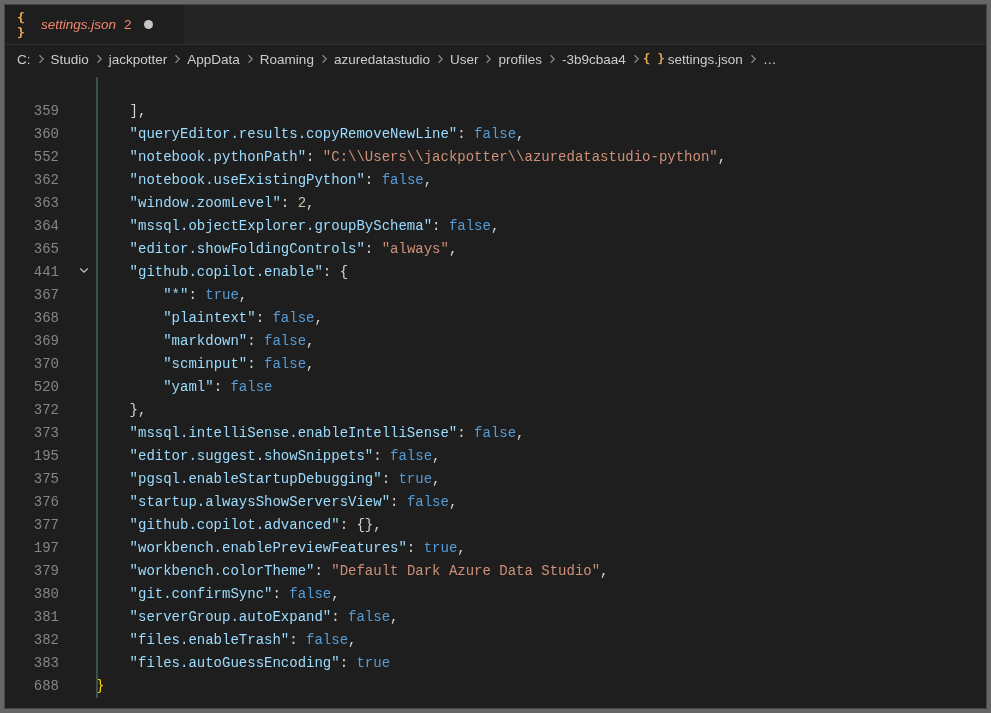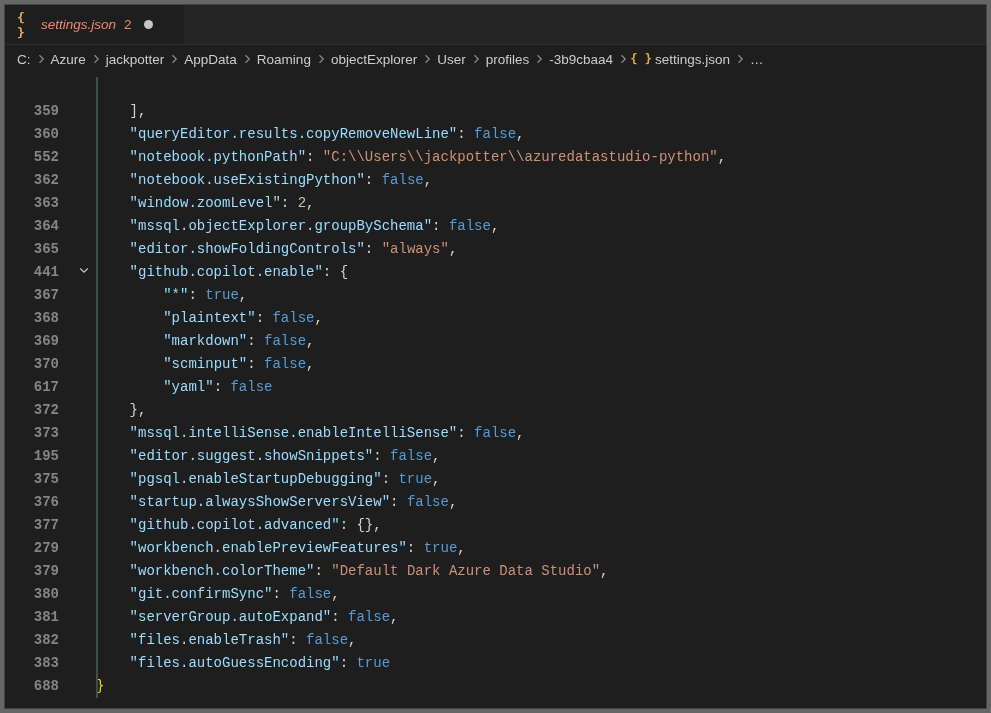--- a/index.html
+++ b/index.html
@@ -104,21 +104,21 @@
     padding-top: 4px;
   }
   .gutter {
     width: 68px;
     text-align: right;
     color: #858585;
     padding-right: 8px;
     user-select: none;
     flex-shrink: 0;
   }
-  .gutter .ln { height: 23px; padding-right: 6px; font-weight: bold;}
+  .gutter .ln { height: 23px; padding-right: 6px;}
   .fold-col {
     width: 22px;
     flex-shrink: 0;
     color: #c5c5c5;
   }
   .fold-col .fc { height: 23px; display:flex; align-items:center; justify-content:center; cursor:pointer;}
   .code {
     flex: 1;
     color: #d4d4d4;
     white-space: pre;
@@ -157,21 +157,21 @@
     </div>
   </div>
 
   <div class="breadcrumb" id="breadcrumb">
       <span class="crumb">C:</span>
       <span class="sep">
         <svg class="chev" viewBox="0 0 16 16" fill="none" stroke="currentColor" stroke-width="1.6">
           <path d="M6 3l5 5-5 5"></path>
         </svg>
       </span>
-      <span class="crumb">Azure</span>
+      <span class="crumb">Studio</span>
       <span class="sep">
         <svg class="chev" viewBox="0 0 16 16" fill="none" stroke="currentColor" stroke-width="1.6">
           <path d="M6 3l5 5-5 5"></path>
         </svg>
       </span>
       <span class="crumb">jackpotter</span>
       <span class="sep">
         <svg class="chev" viewBox="0 0 16 16" fill="none" stroke="currentColor" stroke-width="1.6">
           <path d="M6 3l5 5-5 5"></path>
         </svg>
@@ -181,21 +181,21 @@
         <svg class="chev" viewBox="0 0 16 16" fill="none" stroke="currentColor" stroke-width="1.6">
           <path d="M6 3l5 5-5 5"></path>
         </svg>
       </span>
       <span class="crumb">Roaming</span>
       <span class="sep">
         <svg class="chev" viewBox="0 0 16 16" fill="none" stroke="currentColor" stroke-width="1.6">
           <path d="M6 3l5 5-5 5"></path>
         </svg>
       </span>
-      <span class="crumb">objectExplorer</span>
+      <span class="crumb">azuredatastudio</span>
       <span class="sep">
         <svg class="chev" viewBox="0 0 16 16" fill="none" stroke="currentColor" stroke-width="1.6">
           <path d="M6 3l5 5-5 5"></path>
         </svg>
       </span>
       <span class="crumb">User</span>
       <span class="sep">
         <svg class="chev" viewBox="0 0 16 16" fill="none" stroke="currentColor" stroke-width="1.6">
           <path d="M6 3l5 5-5 5"></path>
         </svg>
@@ -230,28 +230,28 @@
         <div class="ln">552</div>
         <div class="ln">362</div>
         <div class="ln">363</div>
         <div class="ln">364</div>
         <div class="ln">365</div>
         <div class="ln">441</div>
         <div class="ln">367</div>
         <div class="ln">368</div>
         <div class="ln">369</div>
         <div class="ln">370</div>
-        <div class="ln">617</div>
+        <div class="ln">520</div>
         <div class="ln">372</div>
         <div class="ln">373</div>
         <div class="ln">195</div>
         <div class="ln">375</div>
         <div class="ln">376</div>
         <div class="ln">377</div>
-        <div class="ln">279</div>
+        <div class="ln">197</div>
         <div class="ln">379</div>
         <div class="ln">380</div>
         <div class="ln">381</div>
         <div class="ln">382</div>
         <div class="ln">383</div>
         <div class="ln">688</div>
       </div>
     <div class="fold-col" id="foldcol">
         <div class="fc"></div>
         <div class="fc"></div>

